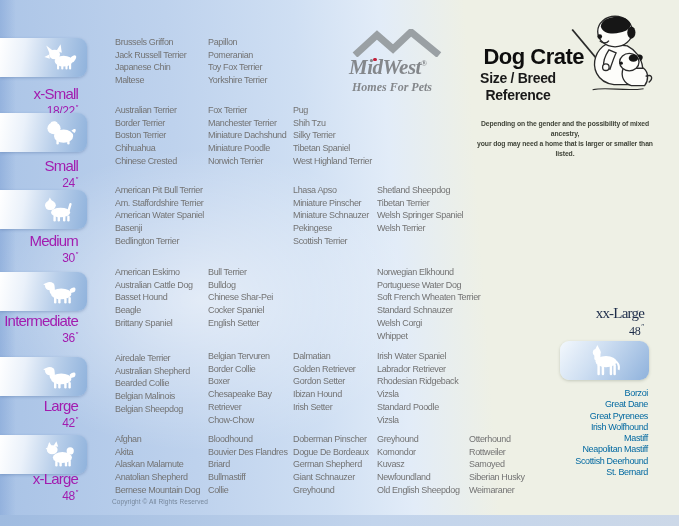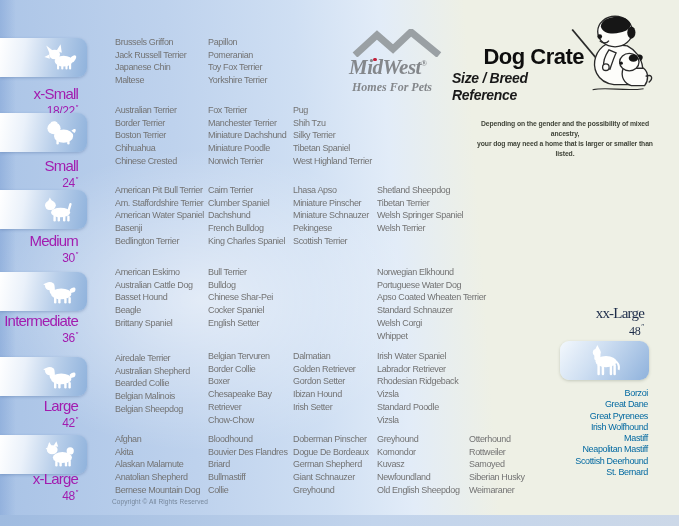--- a/index.html
+++ b/index.html
@@ -60,22 +60,22 @@
   .tagline{
     position:absolute;left:352px;top:80px;width:92px;
     font-family:"Liberation Serif",serif;font-style:italic;font-weight:bold;
     font-size:12px;color:#84878b;
   }
   .title{
     position:absolute;left:452px;top:44px;width:132px;text-align:right;
     font-size:22px;font-weight:bold;letter-spacing:-.5px;color:#0e0e0e;
   }
   .subtitle{
-    position:absolute;left:452px;top:70px;width:132px;
-    font-size:14px;font-weight:bold;color:#191919;line-height:16.5px;letter-spacing:-.3px;font-style:italic;
+    position:absolute;left:452px;top:70px;width:132px;text-align:center;
+    font-size:14px;font-weight:bold;color:#191919;line-height:16.5px;letter-spacing:-.3px;
   }
   .note{
     position:absolute;left:472px;top:119px;width:186px;text-align:center;
     font-size:6.8px;font-weight:bold;color:#41453a;line-height:10px;letter-spacing:-.1px;
   }
   .illus{position:absolute;left:562px;top:5px;width:102px;height:102px;}
 
   .copyright{position:absolute;left:112px;top:498px;font-size:6.5px;color:#76879b;letter-spacing:.1px;}
 </style>
 </head>
@@ -302,27 +302,20 @@
       <div class="breed">West Highland Terrier</div>
     </div>
 
   <div class="col" style="left:115px;top:184px">
       <div class="breed">American Pit Bull Terrier</div>
       <div class="breed">Am. Staffordshire Terrier</div>
       <div class="breed">American Water Spaniel</div>
       <div class="breed">Basenji</div>
       <div class="breed">Bedlington Terrier</div>
     </div>
-  <div class="col" style="left:208px;top:184px">
-      <div class="breed">Cairn Terrier</div>
-      <div class="breed">Clumber Spaniel</div>
-      <div class="breed">Dachshund</div>
-      <div class="breed">French Bulldog</div>
-      <div class="breed">King Charles Spaniel</div>
-    </div>
   <div class="col" style="left:293px;top:184px">
       <div class="breed">Lhasa Apso</div>
       <div class="breed">Miniature Pinscher</div>
       <div class="breed">Miniature Schnauzer</div>
       <div class="breed">Pekingese</div>
       <div class="breed">Scottish Terrier</div>
     </div>
   <div class="col" style="left:377px;top:184px">
       <div class="breed">Shetland Sheepdog</div>
       <div class="breed">Tibetan Terrier</div>
@@ -340,21 +333,21 @@
   <div class="col" style="left:208px;top:266px">
       <div class="breed">Bull Terrier</div>
       <div class="breed">Bulldog</div>
       <div class="breed">Chinese Shar-Pei</div>
       <div class="breed">Cocker Spaniel</div>
       <div class="breed">English Setter</div>
     </div>
   <div class="col" style="left:377px;top:266px">
       <div class="breed">Norwegian Elkhound</div>
       <div class="breed">Portuguese Water Dog</div>
-      <div class="breed">Apso Coated Wheaten Terrier</div>
+      <div class="breed">Soft French Wheaten Terrier</div>
       <div class="breed">Standard Schnauzer</div>
       <div class="breed">Welsh Corgi</div>
       <div class="breed">Whippet</div>
     </div>
 
   <div class="col" style="left:115px;top:352px">
       <div class="breed">Airedale Terrier</div>
       <div class="breed">Australian Shepherd</div>
       <div class="breed">Bearded Collie</div>
       <div class="breed">Belgian Malinois</div>

